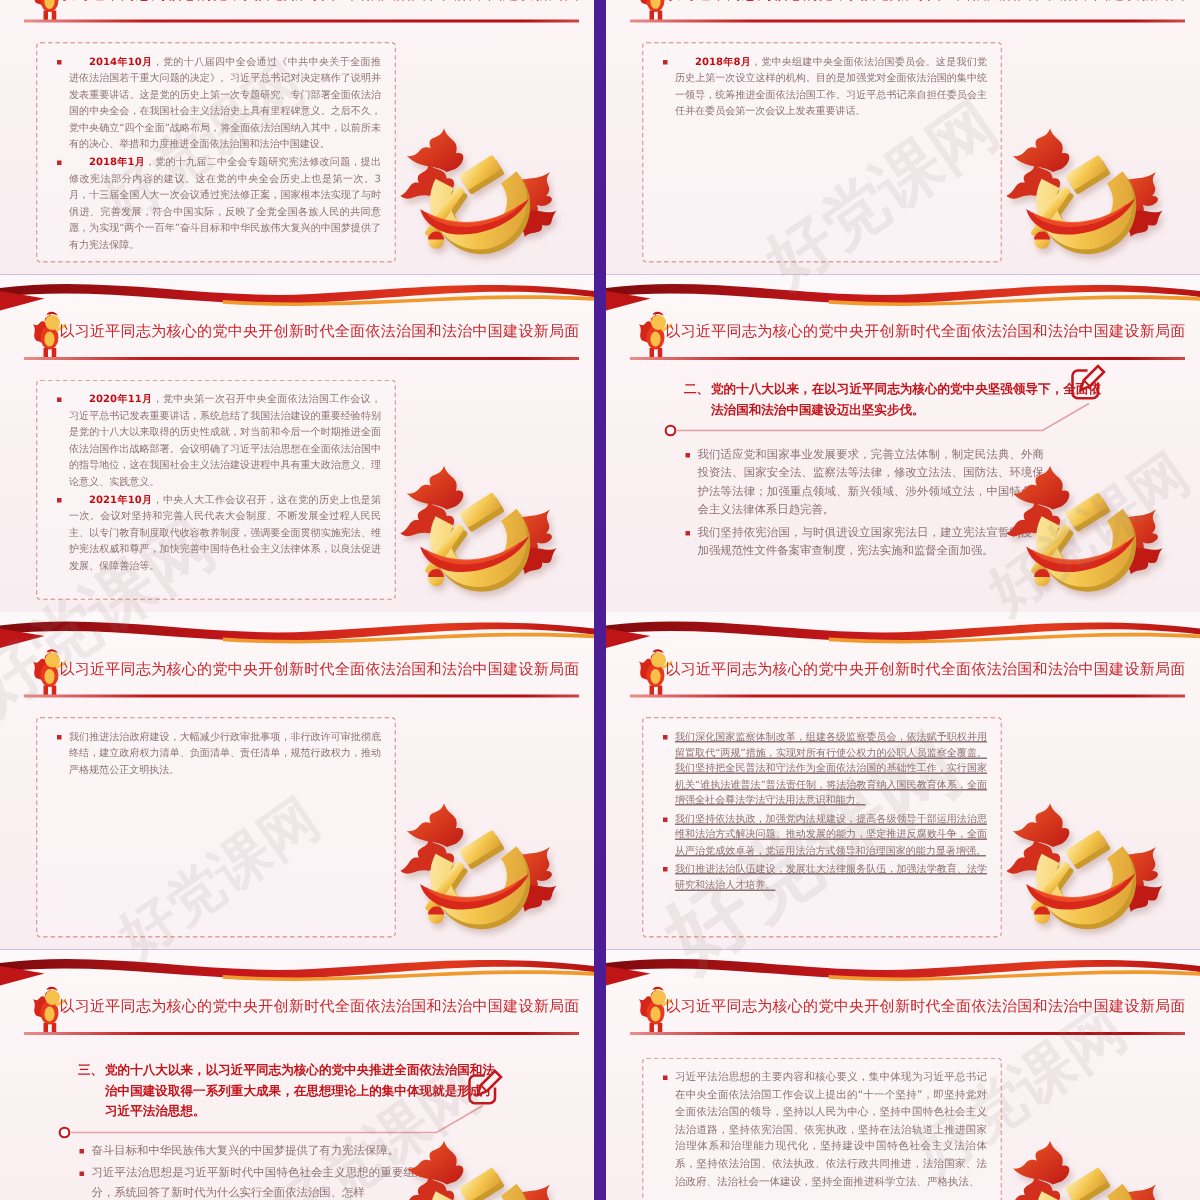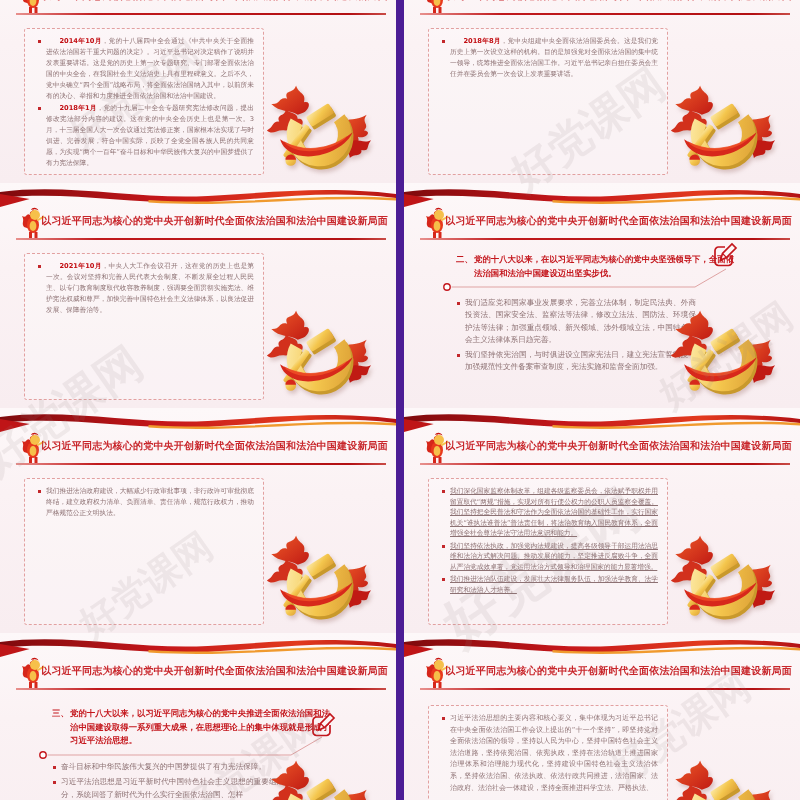--- a/index.html
+++ b/index.html
@@ -5,22 +5,22 @@
   html,body{margin:0;padding:0;background:#fff;}
   body{width:800px;height:800px;overflow:hidden;font-family:"DejaVu Sans","Liberation Sans",sans-serif;}
   #canvas{position:relative;width:800px;height:800px;overflow:hidden;background:#4c1d95;}
 
   .slide{position:absolute;width:396px;height:225px;overflow:hidden;
     background:linear-gradient(180deg,#fdf8f9 0%,#fbf2f4 38%,#f8edf0 100%);}
   .ribbon{position:absolute;top:0;left:0;width:100%;height:26px;}
   .ribbon svg{display:block;width:100%;height:100%;}
 
   .mascot{position:absolute;left:20px;top:24px;width:24px;height:34px;}
-  .s-title{position:absolute;top:31px;left:38px;right:8px;margin:0;text-align:right;
-    font-size:10px;font-weight:bold;color:#c8262b;letter-spacing:.2px;white-space:nowrap;overflow:hidden;}
+  .s-title{position:absolute;top:31px;left:38px;right:8px;margin:0;text-align:center;
+    font-size:10px;font-weight:normal;color:#c8262b;letter-spacing:.2px;white-space:nowrap;overflow:hidden;}
   .underline{position:absolute;top:55px;left:16px;right:10px;height:2px;
     background:linear-gradient(90deg,#e8908d,#c0191c 22%,#b31013 90%,#c94b46);}
 
   .dbox{position:absolute;left:24px;top:70px;width:240px;height:147px;box-sizing:border-box;
     border:1px dashed #e2a0a0;border-radius:3px;background:rgba(255,255,255,.28);
     padding:7px 9px 5px 12px;overflow:hidden;}
   .bullet{position:relative;margin:0 0 2px;padding-left:9px;font-size:6.7px;line-height:10.9px;
     color:#8d7173;text-align:justify;}
   .bullet .mk{position:absolute;left:1px;top:4px;width:3px;height:3px;background:#c3272b;}
   .bullet.dated{text-indent:2em;}
@@ -152,20 +152,21 @@
         <svg viewBox="0 0 400 26" preserveAspectRatio="none">
           <use href="#ribbonG"></use>
         </svg>
       </div>
     <svg class="mascot" viewBox="0 0 24 34">
         <use href="#mascotG"></use>
       </svg>
     <h2 class="s-title">以习近平同志为核心的党中央开创新时代全面依法治国和法治中国建设新局面</h2>
     <div class="underline"></div>
     <div class="dbox">
+      <p class="bullet dated"><span class="mk"></span><span class="date">2020年11月</span><span>，党中央第一次召开中央全面依法治国工作会议，习近平总书记发表重要讲话，系统总结了我国法治建设的重要经验特别是党的十八大以来取得的历史性成就，对当前和今后一个时期推进全面依法治国作出战略部署。会议明确了习近平法治思想在全面依法治国中的指导地位，这在我国社会主义法治建设进程中具有重大政治意义、理论意义、实践意义。</span></p>
       <p class="bullet dated"><span class="mk"></span><span class="date">2021年10月</span><span>，中央人大工作会议召开，这在党的历史上也是第一次。会议对坚持和完善人民代表大会制度、不断发展全过程人民民主、以专门教育制度取代收容教养制度，强调要全面贯彻实施宪法、维护宪法权威和尊严，加快完善中国特色社会主义法律体系，以良法促进发展、保障善治等。</span></p>
     </div>
     <div class="emblem"><svg viewBox="0 0 120 100">
           <use href="#emblemG"></use>
         </svg></div>
   </section>
 
   <section class="slide" style="left:404px;top:183px">
     <div class="ribbon">
         <svg viewBox="0 0 400 26" preserveAspectRatio="none">

